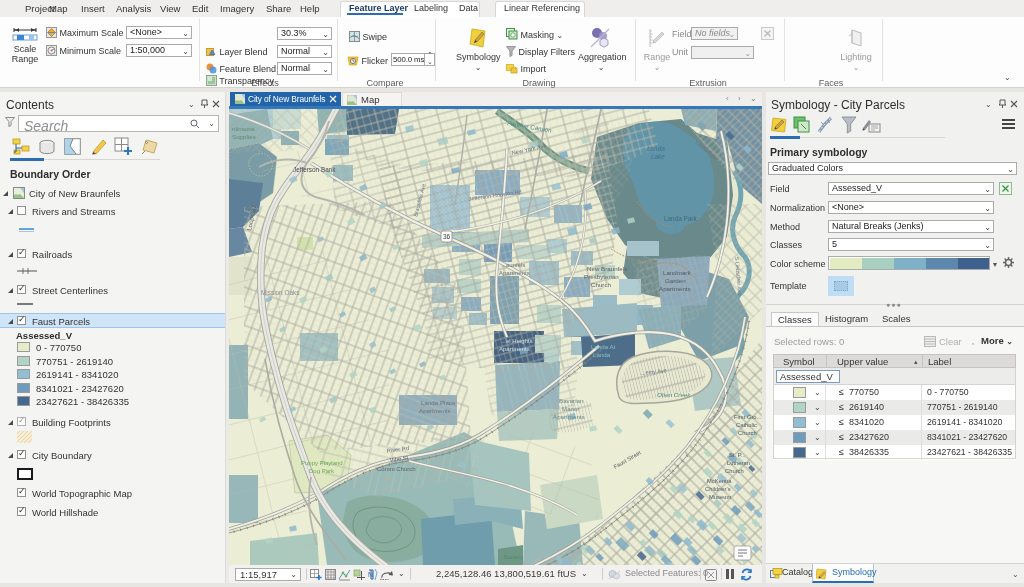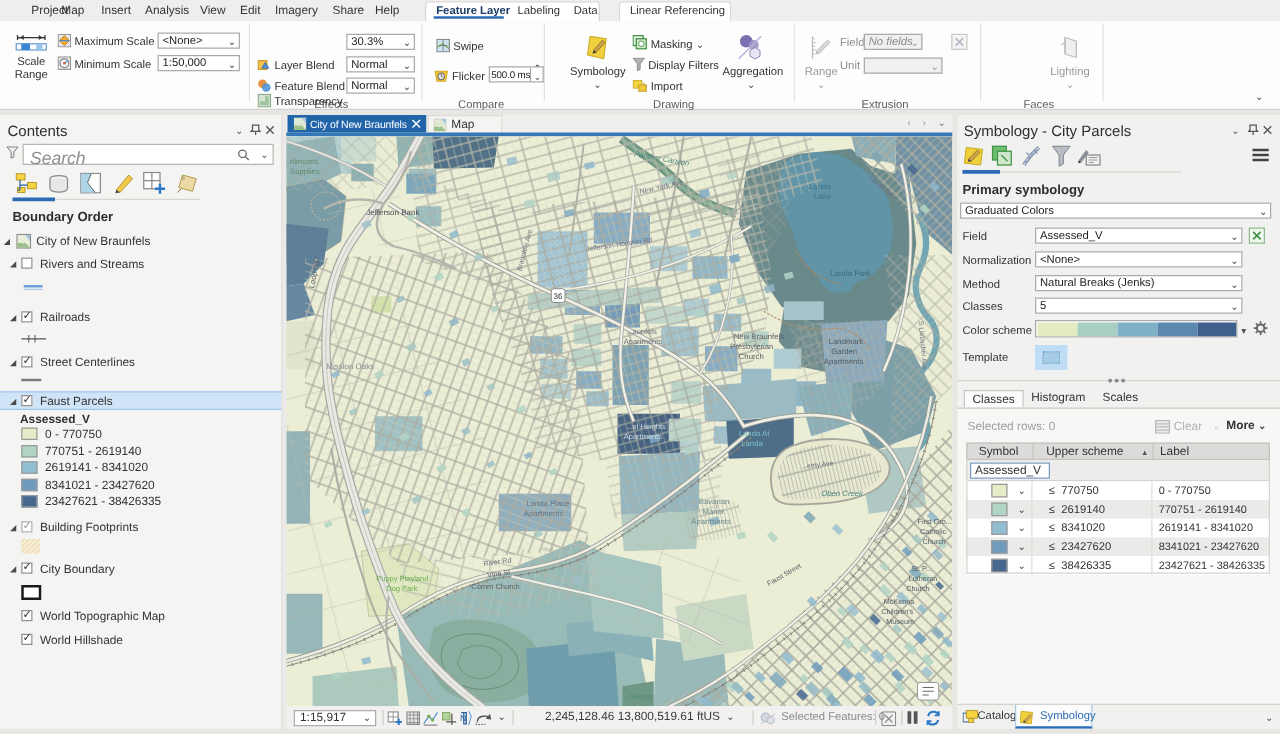--- a/index.html
+++ b/index.html
@@ -883,21 +883,21 @@
   <svg class="abs" style="left:158px; top:244px;" width="12" height="11" viewBox="0 0 12 11">
       <rect x="0.5" y="0.5" width="11" height="10" fill="#eee" stroke="#b9b9b9"></rect>
       <path d="M1 3 h10 M1 5.5 h10 M1 8 h10" stroke="#b9b9b9"></path>
     </svg>
   <div class="abs" style="left:173px; top:244px; font-size:9.5px; color:#b0b0b0;">Clear</div>
   <span class="abs" style="left:206px; top:248px; font-size:7px; color:#888;">▫</span>
   <div class="abs" style="left:215px; top:243px; font-size:9.5px; color:#333; font-weight:bold;">More <span class="chev">⌄</span></div>
 
   <div class="abs" style="left:7px; top:262px; width:243px; height:14px; background:#dcdbd9; border:1px solid #c5c3c0; font-size:9.5px; color:#333;">
     <span class="abs" style="left:9px; top:1px;">Symbol</span>
-    <span class="abs" style="left:63px; top:1px;">Upper scheme</span>
+    <span class="abs" style="left:63px; top:1px;">Upper value</span>
     <span class="abs" style="left:140px; top:3px; font-size:7px; color:#555;">▴</span>
     <span class="abs" style="left:154px; top:1px;">Label</span>
     <div class="abs" style="left:52px; top:0px; width:1px; height:13px; background:#c5c3c0;"></div>
     <div class="abs" style="left:148px; top:0px; width:1px; height:13px; background:#c5c3c0;"></div>
   </div>
   <div class="abs" style="left:7px; top:276px; width:243px; height:17px; background:#ececeb; border:1px solid #d5d3d0; border-top:none;">
     <div class="abs" style="left:2px; top:2px; width:64px; height:13px; background:#fff; border:1px solid #7a9cc4;">
         <span class="abs" style="left:3px; top:0px; font-size:9.5px;">Assessed_V</span>
       </div>
   </div>

